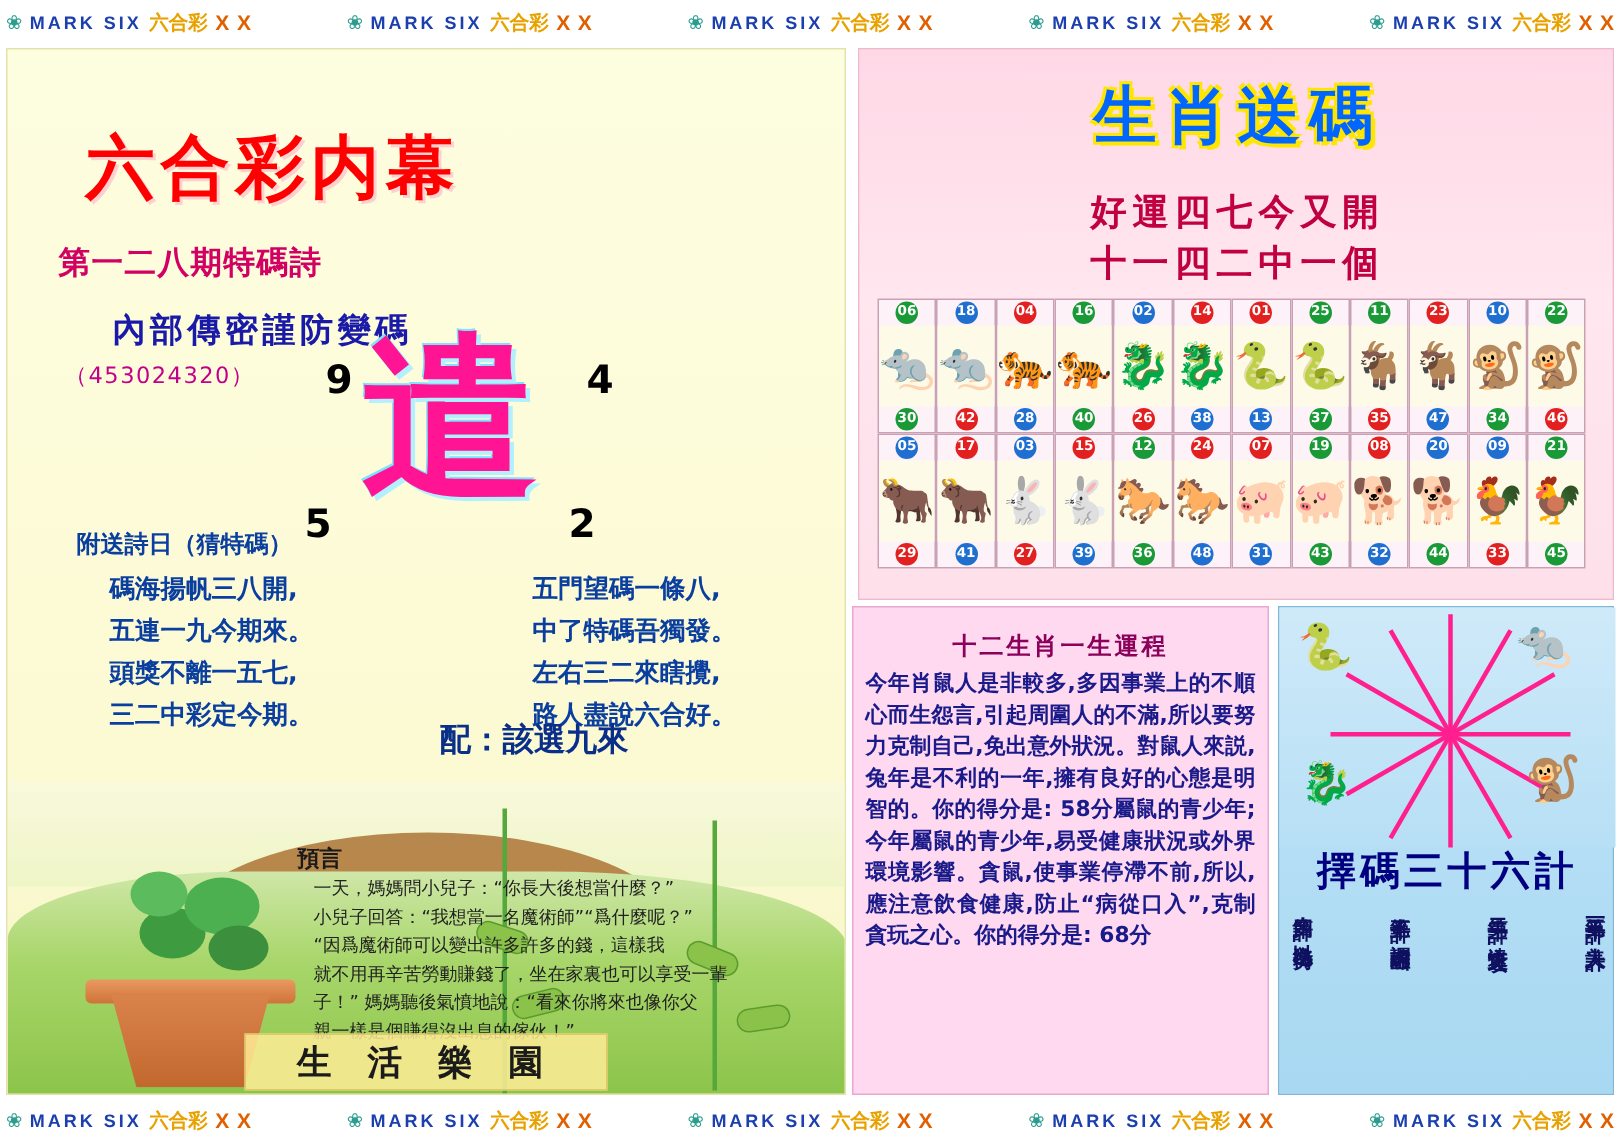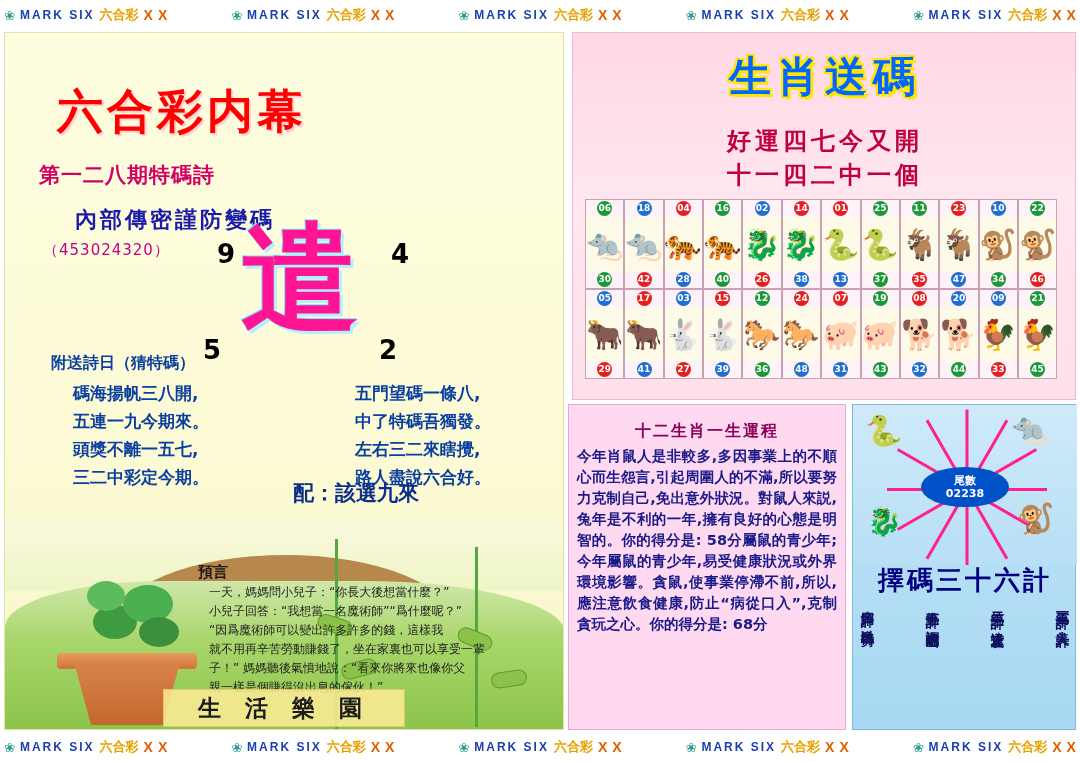--- a/index.html
+++ b/index.html
@@ -587,24 +587,20 @@
       <span style="transform:rotate(210deg)"></span>
       <span style="transform:rotate(240deg)"></span>
       <span style="transform:rotate(270deg)"></span>
       <span style="transform:rotate(300deg)"></span>
       <span style="transform:rotate(330deg)"></span>
     </div>
     <div style="position:absolute;left:12px;top:8px;font-size:30px;">🐍</div>
     <div style="position:absolute;left:158px;top:6px;font-size:30px;">🐀</div>
     <div style="position:absolute;left:164px;top:96px;font-size:30px;">🐒</div>
     <div style="position:absolute;left:14px;top:100px;font-size:28px;">🐉</div>
-    <div class="oval">
-      <span>尾數</span>
-      <span>02238</span>
-    </div>
   </div>
   <div class="s-title">擇碼三十六計</div>
   <div class="s-items" id="strategy-items">
       <div class="s-item">第三十一計：美人計</div>
       <div class="s-item">第二十三計：遠交近攻</div>
       <div class="s-item">第十五計：調虎離山</div>
       <div class="s-item">第四計：以逸待勞</div>
     </div>
 </div>
 

